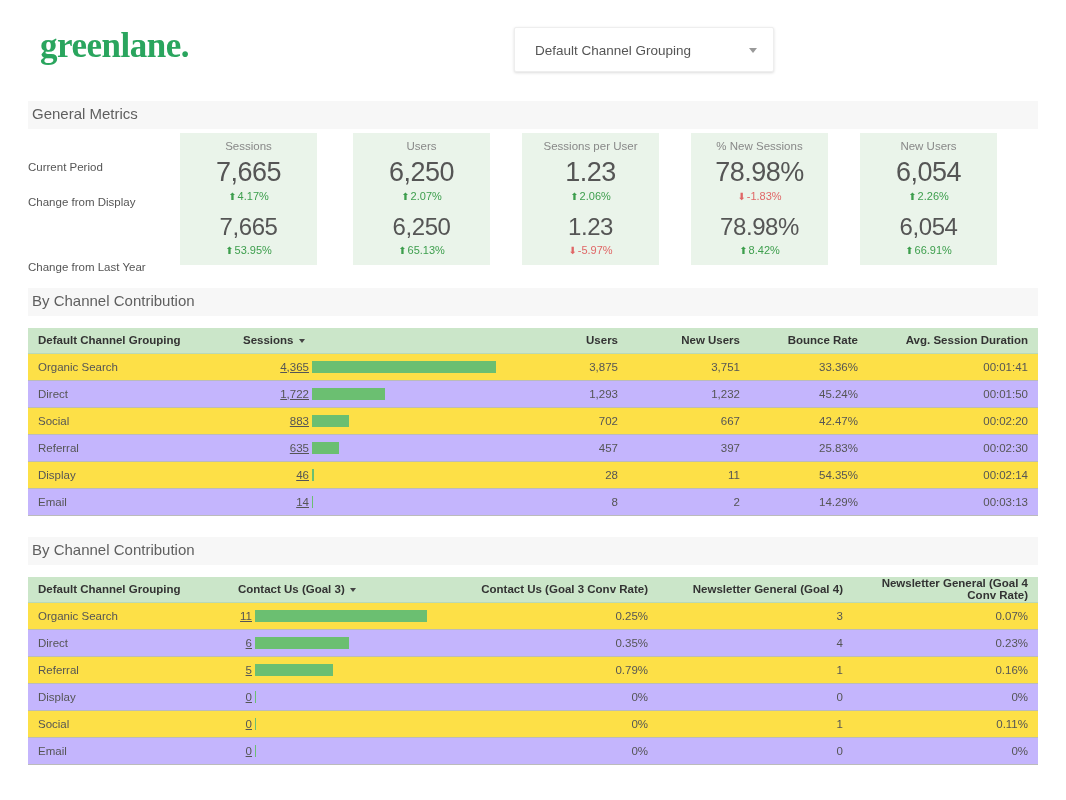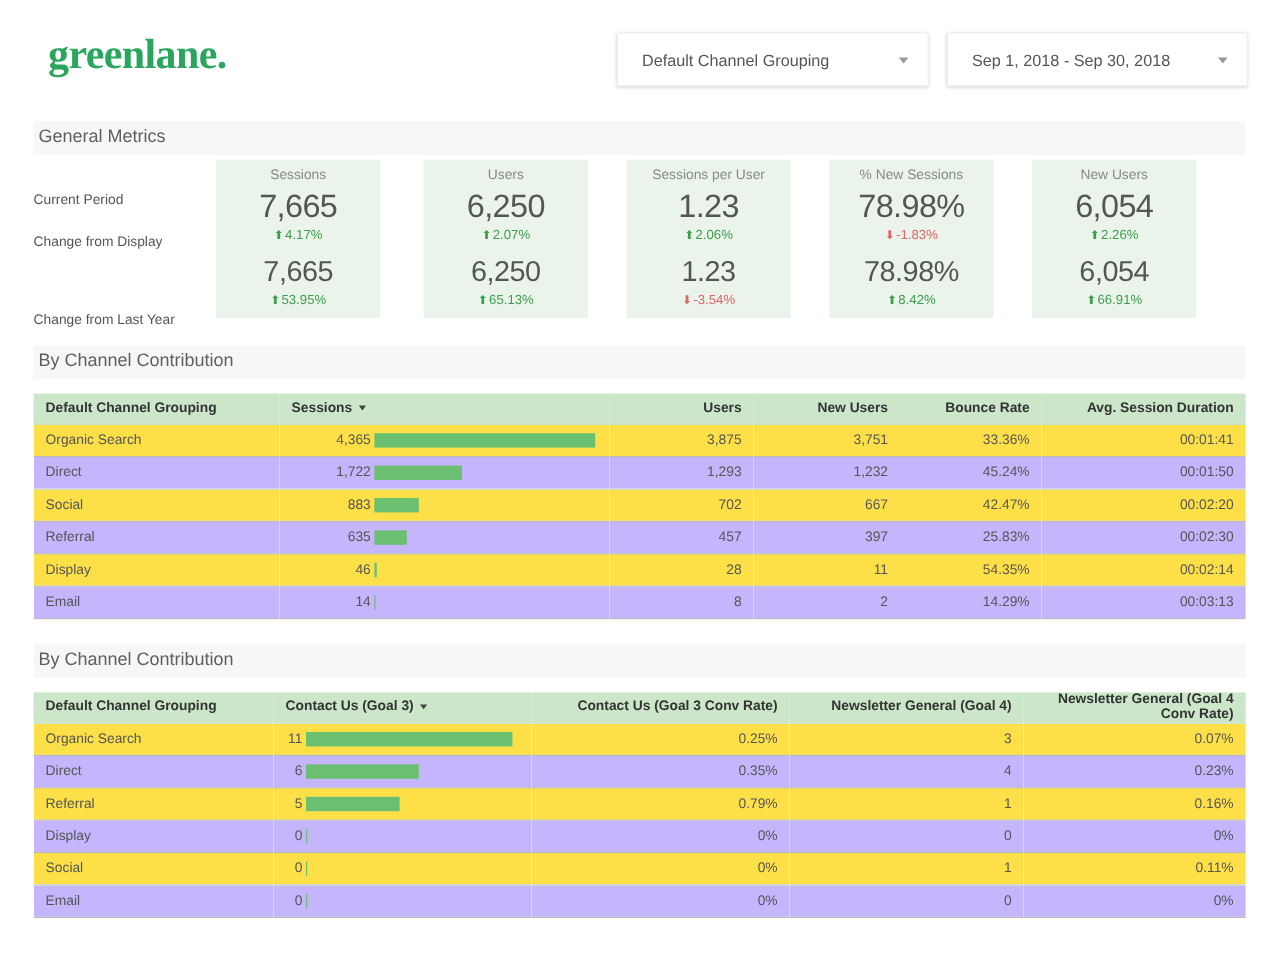--- a/index.html
+++ b/index.html
@@ -127,45 +127,41 @@
   .td-r { text-align: right; }
 
   
   .barcell { position: relative; padding: 0 !important; }
   .barwrap {
     position: relative; width: 100%; height: 26px;
     display: flex; align-items: center;
   }
   .barnum {
     position: absolute; text-align: right; font-size: 11.5px;
-    color: #555555; line-height: 26px;
+    color: #555555; line-height: 26px; text-decoration: underline;
   }
   .bar {
     position: absolute; height: 12px; background: #6bbf71; top: 7px;
     min-width: 1px;
   }
   .bar.zero { width: 1px; background: #6bbf71; }
 </style>
 </head>
 <body>
 
 <div class="page">
 
   <div class="top-bar">
     <div class="brand">greenlane.</div>
 
     <div class="ctl ctl-grouping">
       <div class="ctl-label">Default Channel Grouping</div>
       <div class="ctl-caret"></div>
     </div>
 
-    <div class="ctl ctl-date">
-      <div class="ctl-label">Sep 1, 2018 - Sep 30, 2018</div>
-      <div class="ctl-caret"></div>
-    </div>
   </div>
 
   <div class="band" style="top:101px;text-align:right;">
     <div class="band-title">General Metrics</div>
   </div>
 
   <div class="sc-rowlabels">
     <div class="sc-rowlabel" style="top:161px;">Current Period</div>
     <div class="sc-rowlabel" style="top:196px;">Change from Display</div>
     <div class="sc-rowlabel" style="top:240px;margin-top:21px;">Change from Last Year</div>
@@ -184,21 +180,21 @@
         <div class="sc-big">6,250</div>
         <div class="sc-delta1 up"><span class="arrow">⬆</span><span>2.07%</span></div>
         <div class="sc-big2">6,250</div>
         <div class="sc-delta2 up"><span class="arrow">⬆</span><span>65.13%</span></div>
       </div>
       <div class="scorecard" style="left: 522px;">
         <div class="sc-title">Sessions per User</div>
         <div class="sc-big">1.23</div>
         <div class="sc-delta1 up"><span class="arrow">⬆</span><span>2.06%</span></div>
         <div class="sc-big2">1.23</div>
-        <div class="sc-delta2 down"><span class="arrow">⬇</span><span>-3.54%</span></div>
+        <div class="sc-delta2 down"><span class="arrow">⬇</span><span>-5.97%</span></div>
       </div>
       <div class="scorecard" style="left: 691px;">
         <div class="sc-title">% New Sessions</div>
         <div class="sc-big">78.98%</div>
         <div class="sc-delta1 down"><span class="arrow">⬇</span><span>-1.83%</span></div>
         <div class="sc-big2">78.98%</div>
         <div class="sc-delta2 up"><span class="arrow">⬆</span><span>8.42%</span></div>
       </div>
       <div class="scorecard" style="left: 860px;">
         <div class="sc-title">New Users</div>

